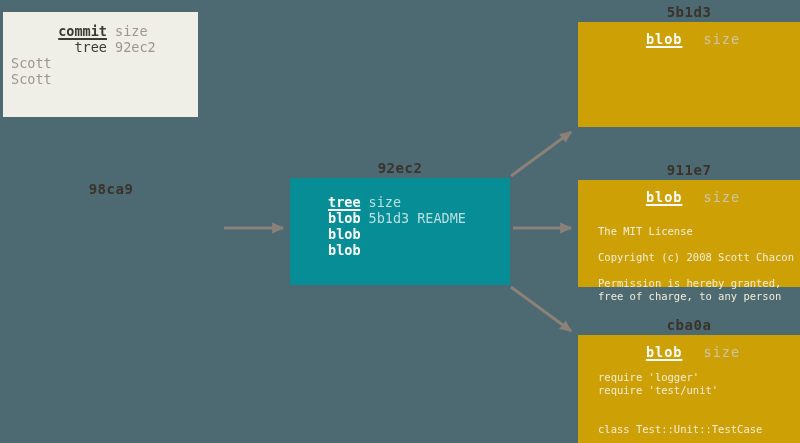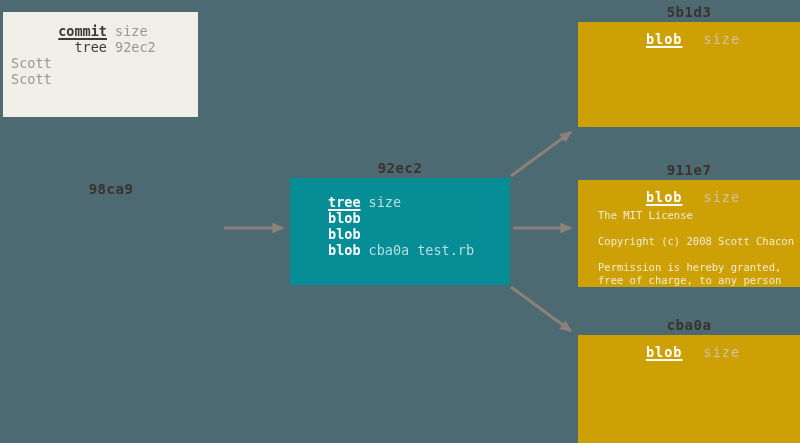--- a/index.html
+++ b/index.html
@@ -64,21 +64,21 @@
   }
   .blob-header .blob-word { color:#ffffff; }
   .blob-header .size-word { color:#cdc5a5; margin-left:12px; }
   .blob-content {
     margin-top:9px;
     font-size:10.5px;
     line-height:13px;
     color:#f2ecd4;
     white-space:pre;
   }
-  .blob-box.b2 .blob-content { margin-top:3px; }
+  .blob-box.b2 .blob-content { margin-top:19px; }
   .blob-box.b3 .blob-content { margin-top:10px; }
 </style>
 </head>
 <body>
 
 <div class="layer">
 
   <svg class="arrows layer" viewBox="0 0 800 443" aria-hidden="true">
     <defs>
       <marker id="arrowhead" viewBox="0 0 10 10" refX="8" refY="5" markerWidth="4.5" markerHeight="4.5" orient="auto-start-reverse">
@@ -114,27 +114,27 @@
     </div>
   </div>
 
   <div class="box tree-box">
     <div class="tree-row">
       <span class="tree-key underlined">tree</span>
       <span class="tree-val">size</span>
     </div>
     <div class="tree-row">
       <span class="tree-key">blob</span>
+      <span class="tree-val"><span>5b1d3</span><span class="entry-name">README</span></span>
     </div>
     <div class="tree-row">
       <span class="tree-key">blob</span>
     </div>
     <div class="tree-row">
       <span class="tree-key">blob</span>
-      <span class="tree-val"><span>cba0a</span><span class="entry-name">test.rb</span></span>
     </div>
   </div>
 
   <div class="box blob-box b1">
     <div class="blob-header">
       <span class="blob-word underlined">blob</span>
       <span class="size-word">size</span>
     </div>
   </div>
 
@@ -149,15 +149,20 @@
 
 Permission is hereby granted,
 free of charge, to any person</div>
   </div>
 
   <div class="box blob-box b3">
     <div class="blob-header">
       <span class="blob-word underlined">blob</span>
       <span class="size-word">size</span>
     </div>
+    <div class="blob-content">require 'logger'
+require 'test/unit'
+
+
+class Test::Unit::TestCase</div>
   </div>
 
 </div>
 
 </body></html>

